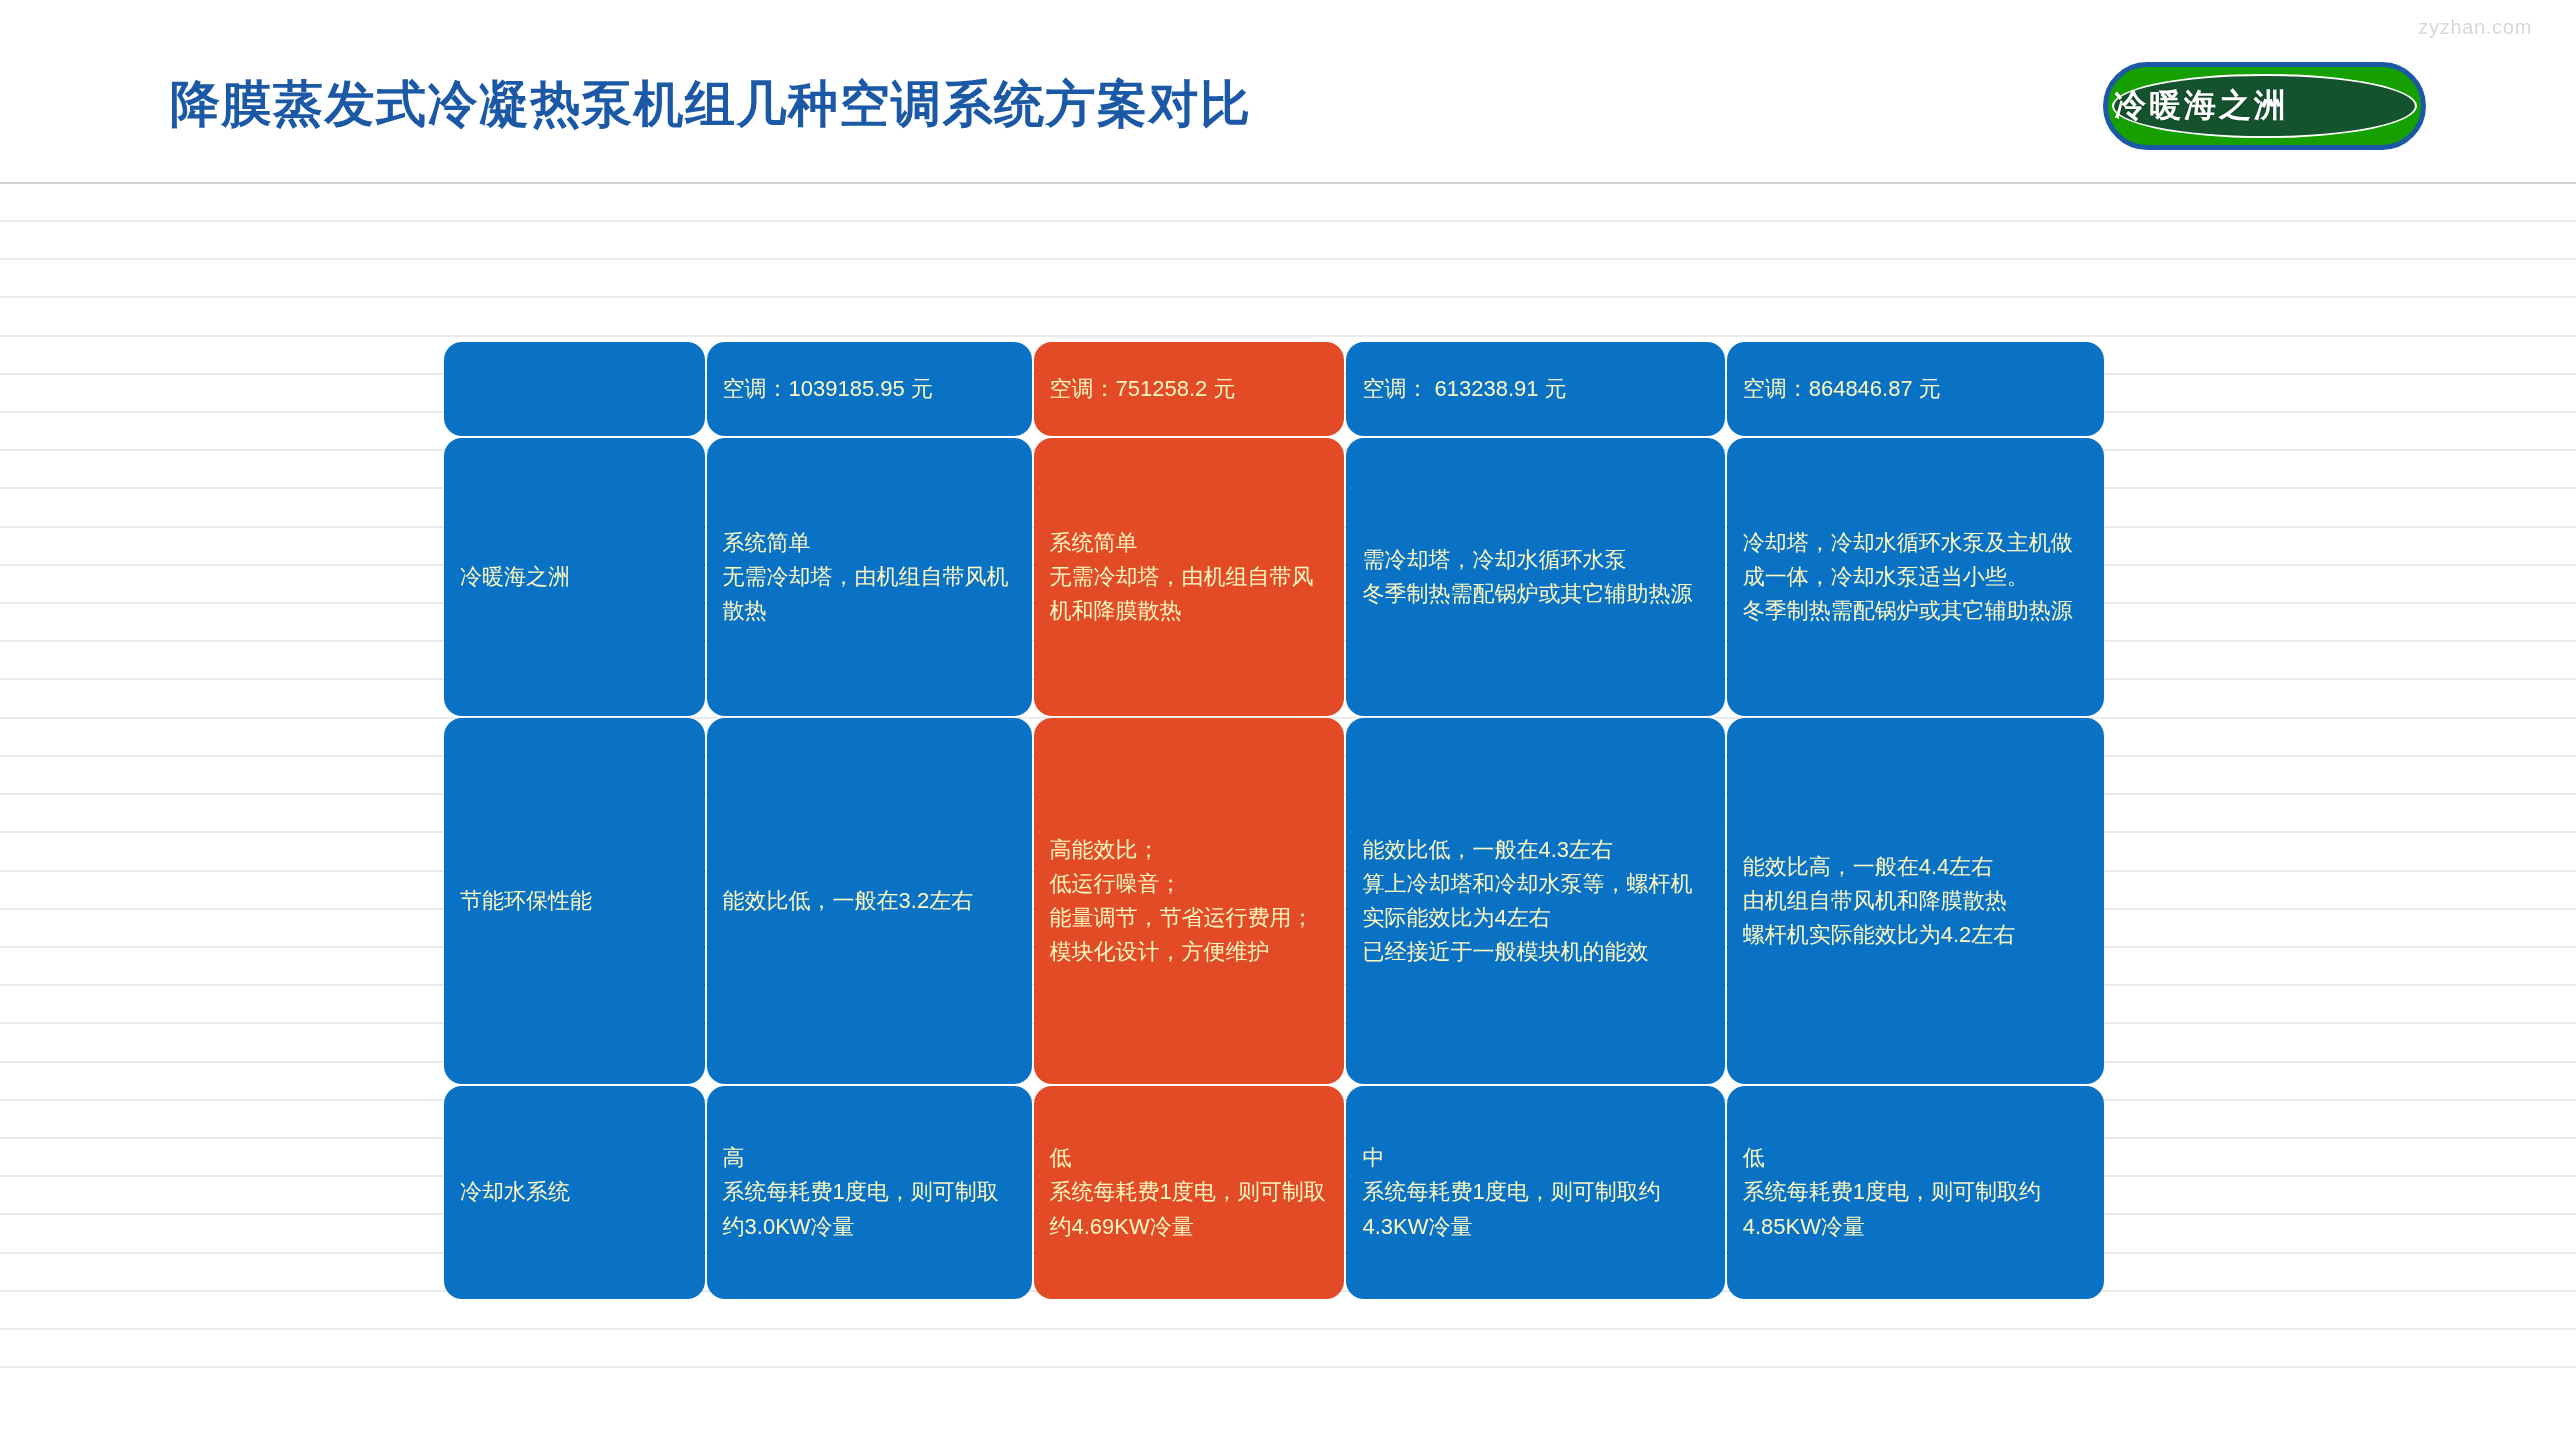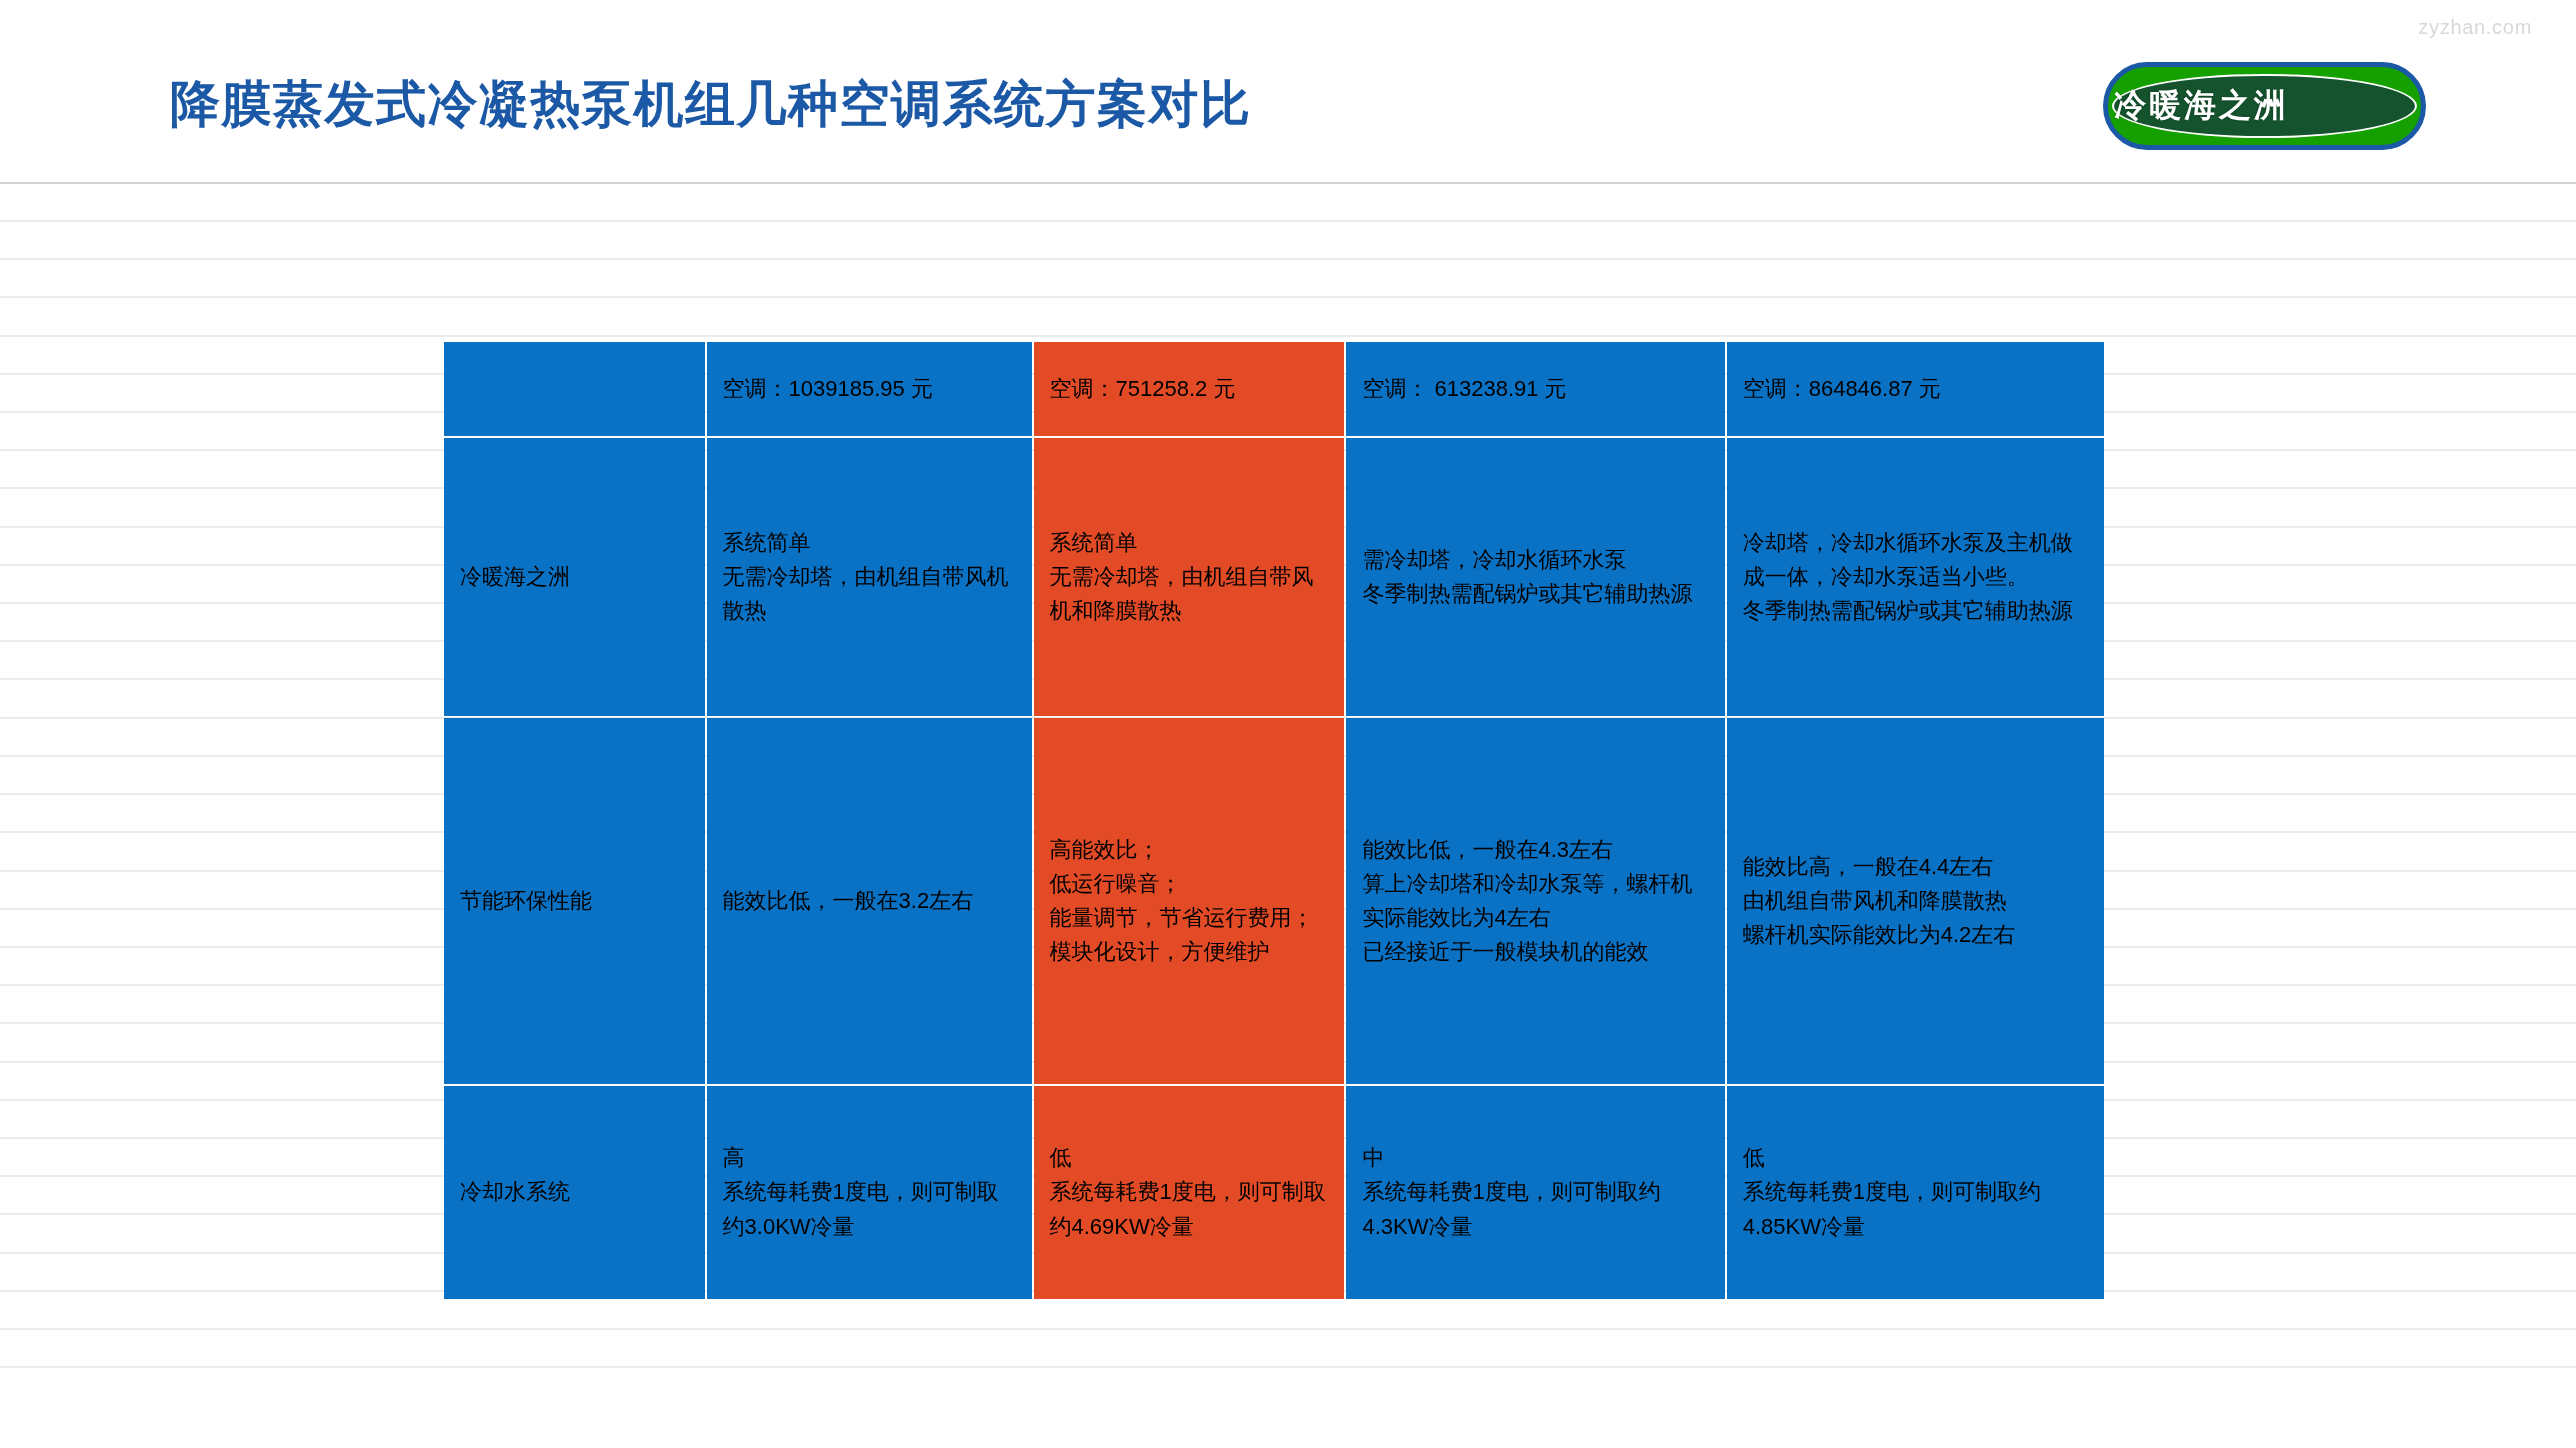--- a/index.html
+++ b/index.html
@@ -105,25 +105,26 @@
     width: 1664px;
   }
   table.cmp {
     border-collapse: separate;
     border-spacing: 2.2px;
     width: 1664px;
     table-layout: fixed;
   }
   table.cmp td {
     vertical-align: middle;
-    color: #000000;
+    color: #fef9c3;
     font-size: 22px;
     line-height: 1.55;
     padding: 13.2px 14.7px 13.2px 16px;
     box-sizing: border-box;
+    border-radius: 18px;
   }
   .c-blue  { background: #0a72c4; }
   .c-red   { background: #e24b26; }
 
   col.col-label { width: 259px; }
   col.col-a { width: 323px; }
   col.col-b { width: 309px; }
   col.col-c { width: 376px; }
   col.col-d { width: 375px; }
 

